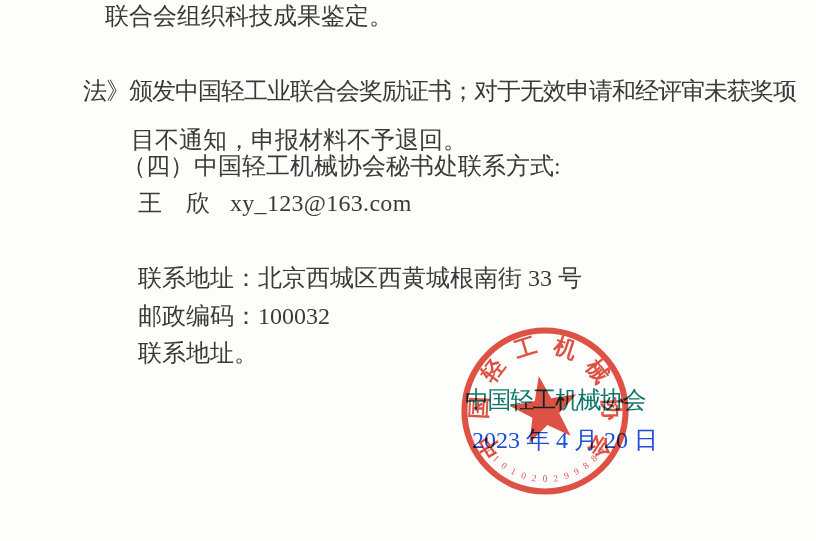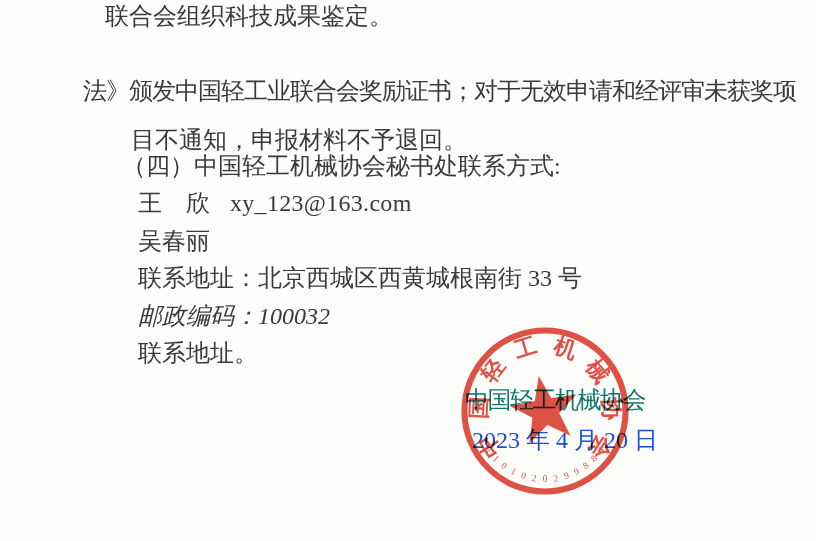--- a/index.html
+++ b/index.html
@@ -22,21 +22,21 @@
   .l5{left:122px;top:153px;}
   
   .contact-row{left:138px;display:flex;}
   .r1{top:190px;}
   .r2{top:228px;}
   .c-name{display:inline-block;width:92px;}
   .c-phone{display:inline-block;width:243px;letter-spacing:0.5px;}
   .c-email{display:inline-block;letter-spacing:0.3px;font-family:Liberation Serif, serif;}
   
   .i1{left:138px;top:265px;}
-  .i2{left:138px;top:303px;font-style:italic;}
+  .i2{left:138px;top:303px;}
   .i3{left:138px;top:340px;}
   
   .sig-org{left:465px;top:387px;letter-spacing:-1.5px;color:#0f766e;}
   .sig-date{left:472px;top:427px;color:#1d4ed8;}
   
   .seal{
     position:absolute;left:456px;top:322px;width:178px;height:178px;
     mix-blend-mode:multiply;opacity:0.88;
   }
   .seal text{
@@ -54,21 +54,20 @@
   <div class="line l1">联合会组织科技成果鉴定。</div>
   <div class="line l3">法》颁发中国轻工业联合会奖励证书；对于无效申请和经评审未获奖项</div>
   <div class="line l4">目不通知，申报材料不予退回。</div>
   <div class="line l5">（四）中国轻工机械协会秘书处联系方式:</div>
 
   <div class="line contact-row r1">
     <span class="c-name">王　欣</span>
     <span class="c-email">xy_123@163.com</span>
   </div>
   <div class="line contact-row r2">
-    <span class="c-name">吴春丽</span>
   </div>
 
   <div class="line i1">联系地址：北京西城区西黄城根南街 33 号</div>
   <div class="line i2">邮政编码：100032</div>
   <div class="line i3">联系地址。</div>
 
   <div class="line sig-org">中国轻工机械协会</div>
   <div class="line sig-date">2023 年 4 月 20 日</div>
 
   <svg class="seal" viewBox="0 0 190 190" aria-hidden="true">

